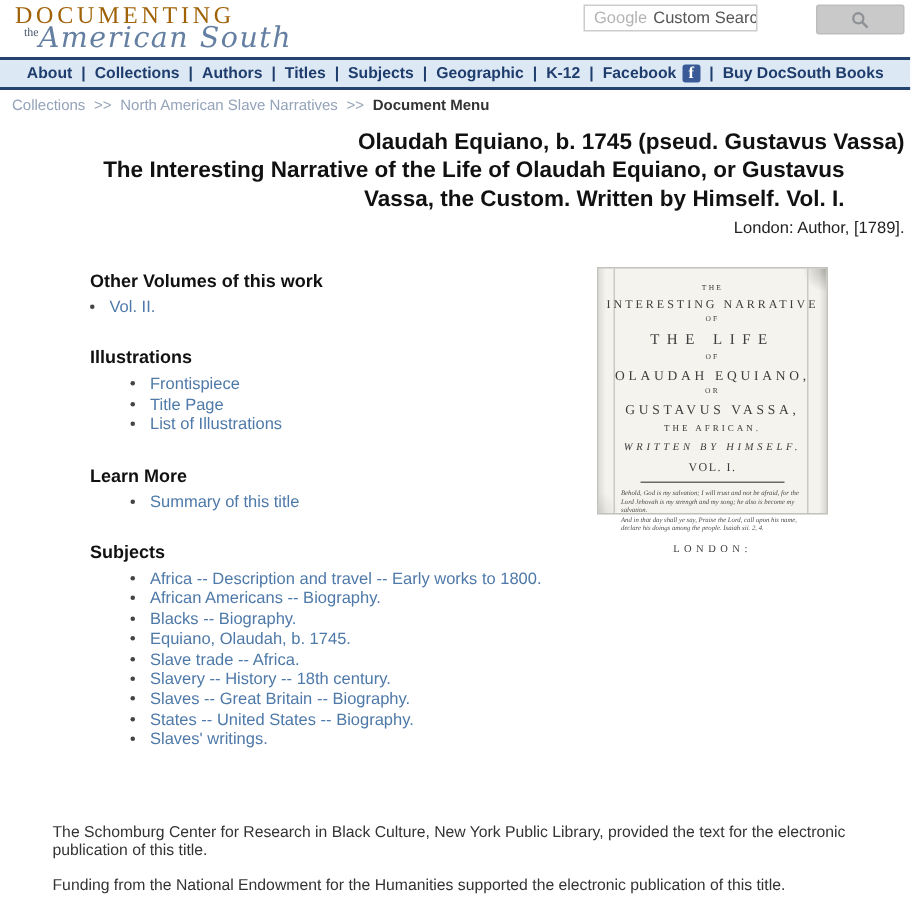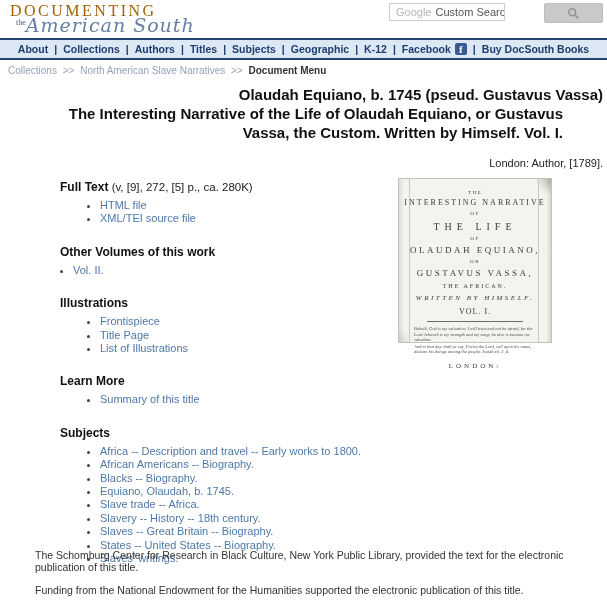--- a/index.html
+++ b/index.html
@@ -42,21 +42,21 @@
   .breadcrumb{position:absolute;top:65px;left:8px;font-size:10px;color:#9aa7b8;}
   .bc-link{color:#94a3ba;cursor:pointer;}
   .bc-sep{color:#9aa7b8;margin:0 3px;}
   .bc-current{color:#333;font-weight:bold;}
 
   
   .title-block{position:absolute;top:86px;left:0;width:603px;text-align:right;
     padding:0;color:#111;}
   .title-author{font-size:15px;font-weight:bold;line-height:1.25;}
   .title-work{font-size:15px;font-weight:bold;line-height:1.25;padding:0 40px;}
-  .title-imprint{font-size:11px;margin-top:15px;color:#222;}
+  .title-imprint{font-size:11px;margin-top:4px;color:#222;}
 
   
   .content{position:absolute;top:180px;left:60px;width:335px;}
   .section{margin-bottom:20px;}
   .section-heading{font-size:12px;font-weight:bold;color:#111;margin:0 0 5px 0;}
   .h-suffix{font-weight:normal;font-size:11.5px;color:#222;}
   .link-list{margin:0;padding:0 0 0 40px;list-style:disc;color:#444;}
   .link-list li{font-size:11px;line-height:12.4px;margin:0;}
   .link-list li + li{margin-top:1px;}
   .flush .link-list{padding-left:13px;}
@@ -173,30 +173,20 @@
   </div>
 
   <div class="title-block">
     <div class="title-author">Olaudah Equiano, b. 1745 (pseud. Gustavus Vassa)</div>
     <div class="title-work">The Interesting Narrative of the Life of Olaudah Equiano, or Gustavus Vassa, the Custom. Written by Himself. Vol. I.</div>
     <div class="title-imprint">London: Author, [1789].</div>
   </div>
 
   <div class="content">
 
-    <div class="section">
-      <div class="section-heading">
-        <span>Full Text</span><span class="h-suffix"> (v, [9], 272, [5] p., ca. 280K)</span>
-      </div>
-      <ul class="link-list">
-
-      <li><a class="doc-link">HTML file</a></li>
-          <li><a class="doc-link">XML/TEI source file</a></li>
-        </ul>
-    </div>
 
     <div class="section flush">
       <div class="section-heading">Other Volumes of this work</div>
       <ul class="link-list">
 
       <li><a class="doc-link">Vol. II.</a></li>
         </ul>
     </div>
 
     <div class="section">

